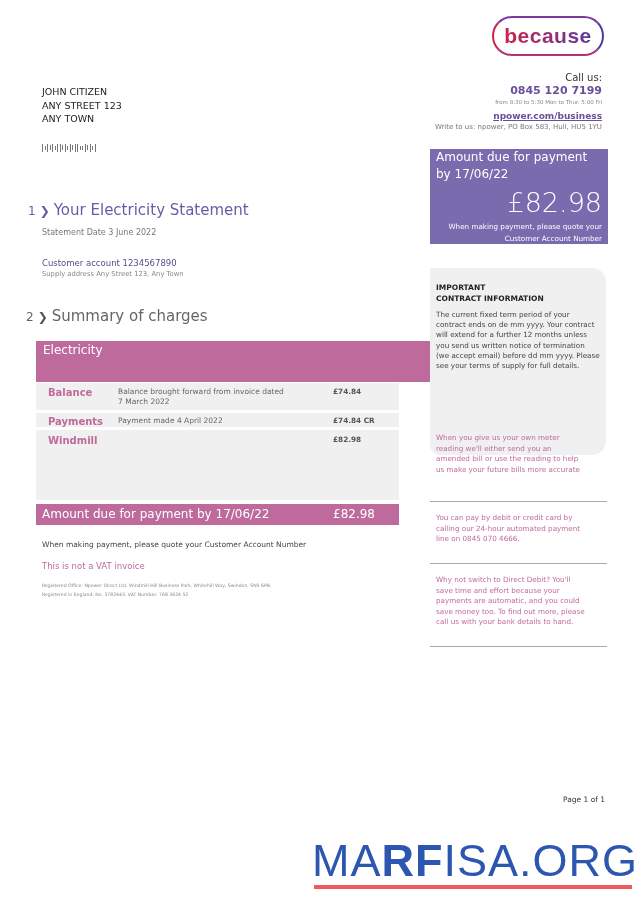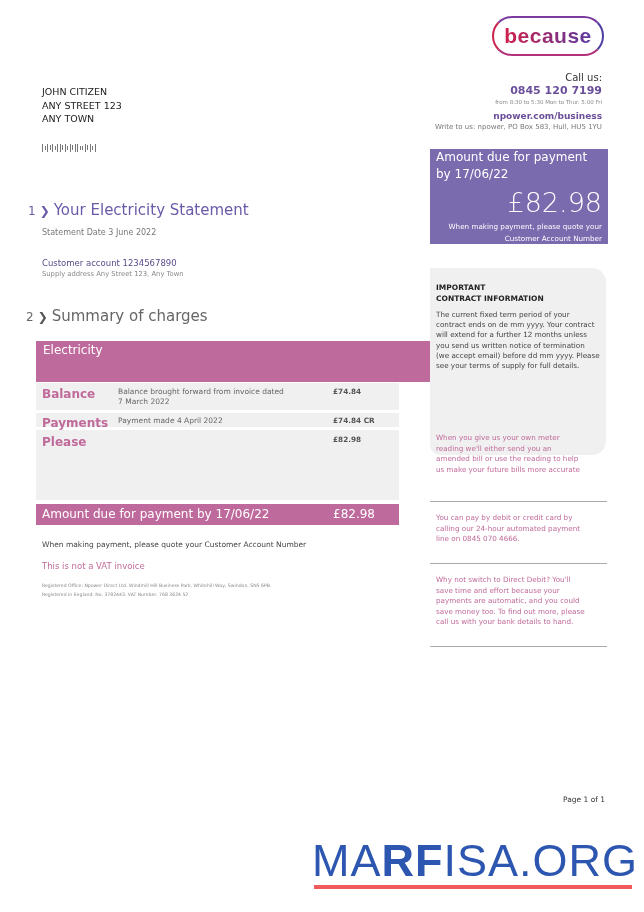--- a/index.html
+++ b/index.html
@@ -23,21 +23,21 @@
       color: #c02a55; letter-spacing: 0.5px;
       background: linear-gradient(90deg, #d0204a, #5a3aa0);
       -webkit-background-clip: text; background-clip: text; -webkit-text-fill-color: transparent;
     }
 
     
     .contact { right: 42px; top: 72px; text-align: right; }
     .contact .call { font-size: 10px; color: #333; }
     .contact .phone { font-size: 11px; font-weight: bold; color: #6a4f9a; margin-top: 1px; }
     .contact .hours { font-size: 5.5px; color: #888; margin-top: 2px; }
-    .contact .web { font-size: 9px; font-weight: bold; color: #6a4f9a; margin-top: 6px; }
+    .contact .web { font-size: 9px; font-weight: bold; color: #6a4f9a; margin-top: 6px; text-decoration: underline; }
     .contact .write { font-size: 7px; color: #777; margin-top: 2px; }
 
     
     .address { left: 42px; top: 85px; font-size: 9.5px; line-height: 13.5px; color: #222; }
     .barcode { left: 42px; top: 137px; width: 82px; height: 10px; }
     .barcode i { display: inline-block; width: 1px; background: #777; margin-right: 1.5px; vertical-align: middle; }
 
     
     .amount-box {
       left: 430px; top: 149px; width: 178px; height: 95px;
@@ -60,21 +60,21 @@
     .stmt-date { left: 42px; top: 228px; font-size: 8px; color: #777; }
     .acct { left: 42px; top: 258px; font-size: 8.5px; color: #5a4a8a; }
     .supply { left: 42px; top: 270px; font-size: 6.8px; color: #888; }
 
     
     .elec-head {
       left: 36px; top: 341px; width: 399px; height: 41px; background: #bf6a9c;
       color: #fff; font-size: 12px; box-sizing: border-box; padding: 2px 7px;
     }
     .row { left: 36px; width: 363px; background: #f0f0f0; box-sizing: border-box; }
-    .row .lbl { position: absolute; left: 6px; font-size: 12px; font-weight: bold; color: #c06a9a; }
+    .row .lbl { position: absolute; left: 12px; font-size: 10px; font-weight: bold; color: #c06a9a; }
     .row .desc { position: absolute; left: 82px; font-size: 7.5px; color: #666; line-height: 10px; }
     .row .desc small { font-size: 5.8px; color: #777; display: block; margin-top: 2px; }
     .row .amt { position: absolute; left: 297px; font-size: 7.3px; font-weight: bold; color: #555; }
     .r1 { top: 383px; height: 27px; }
     .r2 { top: 413px; height: 14px; }
     .r3 { top: 430px; height: 70px; }
     .r1 .lbl, .r1 .desc, .r1 .amt { top: 4px; }
     .r2 .lbl, .r2 .desc, .r2 .amt { top: 3px; }
     .r3 .lbl, .r3 .amt { top: 5px; }
     .r3 .desc { top: 4px; }
@@ -164,21 +164,21 @@
   <span class="lbl">Balance</span>
   <span class="desc"><span>Balance brought forward from invoice dated</span><br><span>7 March 2022</span></span>
   <span class="amt">£74.84</span>
 </div>
 <div class="abs row r2">
   <span class="lbl">Payments</span>
   <span class="desc">Payment made 4 April 2022</span>
   <span class="amt">£74.84 CR</span>
 </div>
 <div class="abs row r3">
-  <span class="lbl">Please</span>
+  <span class="lbl">Windmill</span>
   <span class="amt">£82.98</span>
 </div>
 
 <div class="abs due-bar">
   <span>Amount due for payment by 17/06/22</span>
   <span class="val">£82.98</span>
 </div>
 
 <div class="abs quote">When making payment, please quote your Customer Account Number</div>
 <div class="abs vat">This is not a VAT invoice</div>

